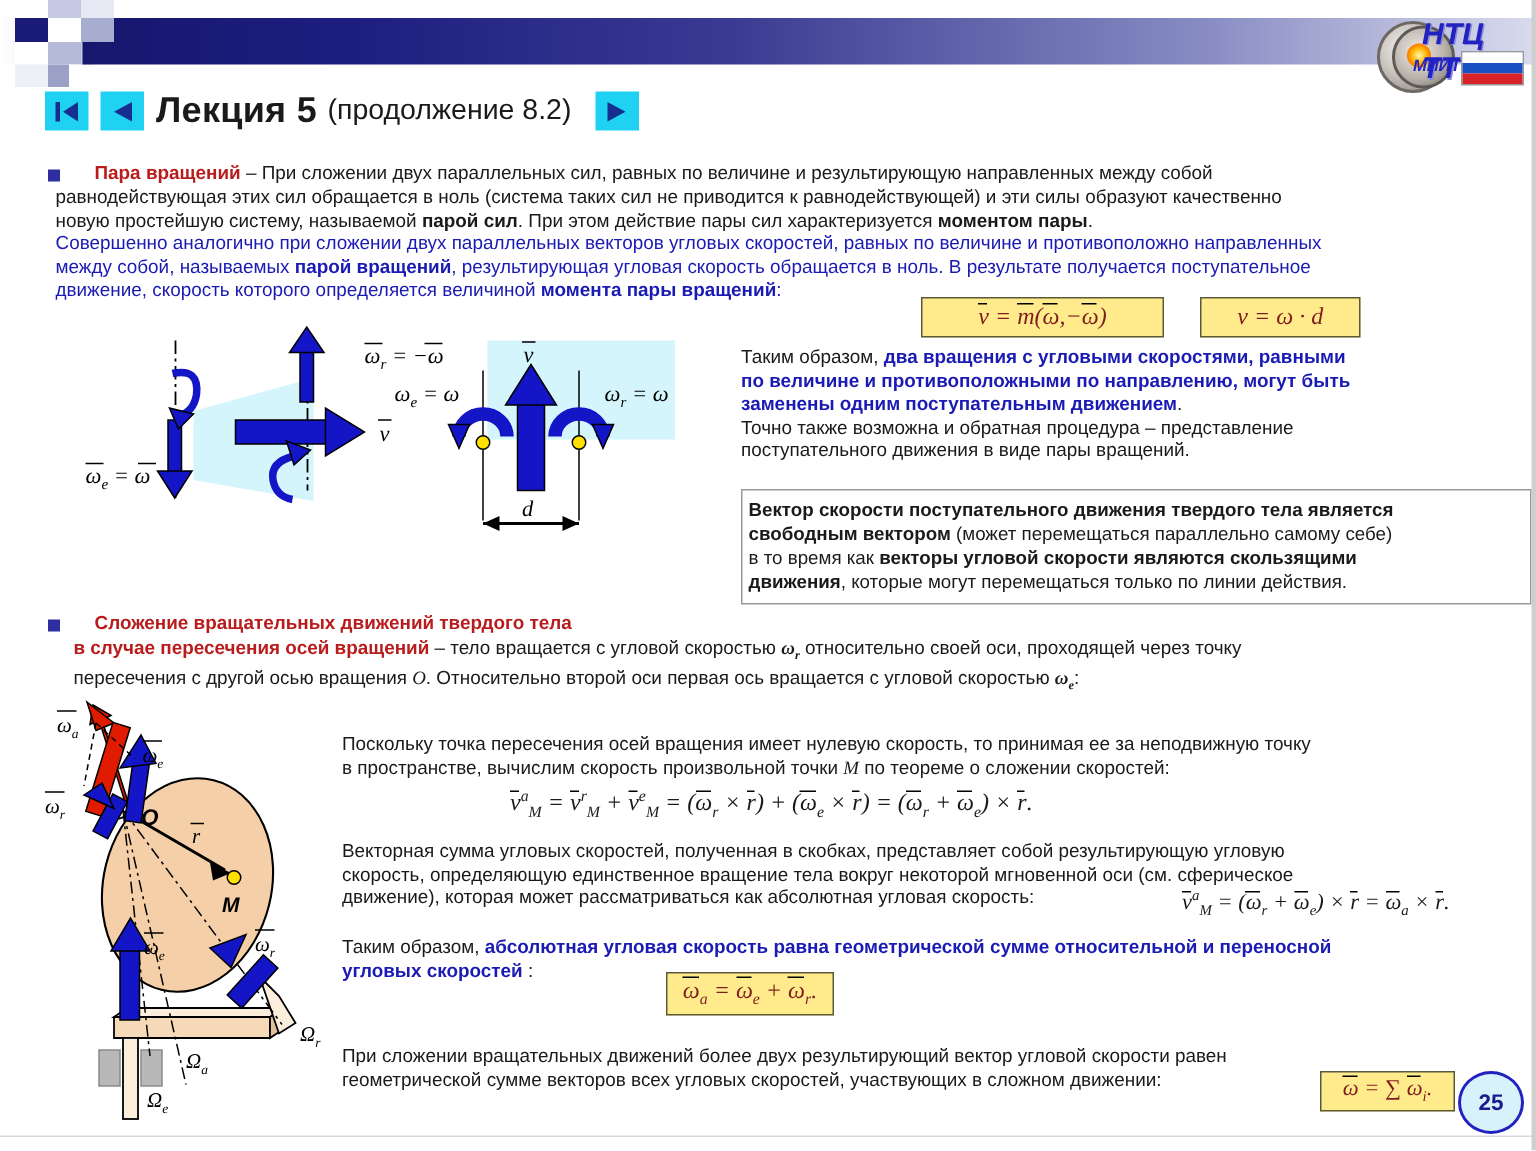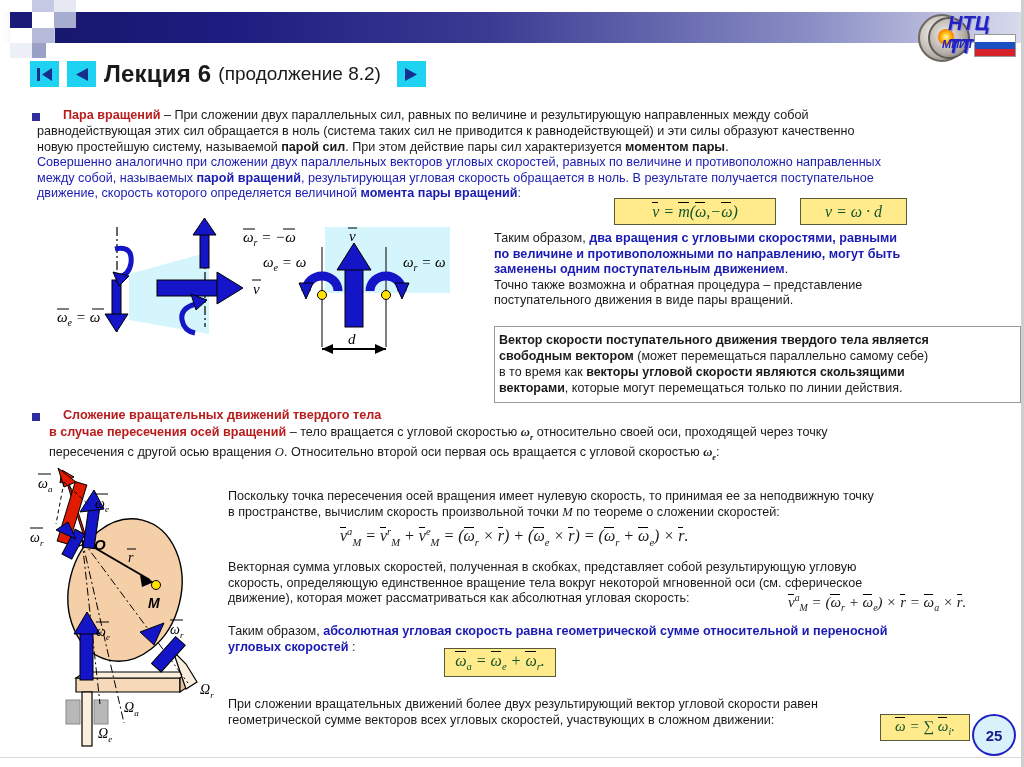--- a/index.html
+++ b/index.html
@@ -62,21 +62,21 @@
   .bullet{position:absolute;width:8px;height:8px;background:#2e2e9e;}
   .p{position:absolute;font-size:12.6px;line-height:15.6px;color:#1a1a1a;}
   .blue{color:#1a1ab4;}
   .red{color:#b91c1c;font-weight:bold;}
   .b{font-weight:bold;}
   .blueb{color:#1a1ab4;font-weight:bold;}
 
   
   .fbox{position:absolute;background:#ffeb8c;border:1px solid #5a5a3a;
      font-family:"Liberation Serif",serif;font-style:italic;
-     display:flex;align-items:center;justify-content:center;color:#14532d;}
+     display:flex;align-items:center;justify-content:center;color:#7f1d1d;}
   .framed{position:absolute;border:1px solid #9a9a9a;background:#fff;padding:5px 8px 6px 4px;
      font-size:12.5px;line-height:16px;color:#1a1a1a;}
 
   .ftext{font-family:"Liberation Serif",serif;font-style:italic;}
   sub{font-size:.66em;}
   sup{font-size:.66em;}
   .ovl{position:relative;display:inline-block;}
   .ovl::before{content:"";position:absolute;left:0;right:1px;top:-1px;height:1px;background:#000;}
 
   
@@ -116,21 +116,21 @@
       <svg width="18" height="15" viewBox="0 0 18 15">
         <rect x="1" y="1" width="3" height="13" fill="#162f8f"></rect>
         <polygon points="16,1 16,14 6,7.5" fill="#162f8f"></polygon>
       </svg>
     </div>
     <div class="navbtn">
       <svg width="18" height="15" viewBox="0 0 18 15">
         <polygon points="15,1 15,14 3,7.5" fill="#162f8f"></polygon>
       </svg>
     </div>
-    <span class="title-main">Лекция 6</span>
+    <span class="title-main">Лекция 5</span>
     <span class="title-sub">(продолжение 8.2)</span>
     <div class="navbtn nav-next">
       <svg width="18" height="15" viewBox="0 0 18 15">
         <polygon points="3,1 3,14 15,7.5" fill="#162f8f"></polygon>
       </svg>
     </div>
   </div>
 
   <div class="logo">
     <div class="logo-disc"></div>
@@ -261,21 +261,21 @@
     <span class="blueb">по величине и противоположными по направлению, могут быть</span><br>
     <span class="blueb">заменены одним поступательным движением</span><span>.</span><br>
     <span>Точно также возможна и обратная процедура – представление</span><br>
     <span>поступательного движения в виде пары вращений.</span>
   </div>
 
   <div class="framed" style="left:494px;top:326px;width:513px;">
     <span class="b">Вектор скорости поступательного движения твердого тела является</span><br>
     <span class="b">свободным вектором</span><span> (может перемещаться параллельно самому себе)</span><br>
     <span>в то время как </span><span class="b">векторы угловой скорости являются скользящими</span><br>
-    <span class="b">векторами</span><span>, которые могут перемещаться только по линии действия.</span>
+    <span class="b">движения</span><span>, которые могут перемещаться только по линии действия.</span>
   </div>
 
   <div class="bullet" style="left:32px;top:413px;"></div>
   <div class="p" style="left:63px;top:408px;width:960px;">
     <span class="red">Сложение вращательных движений твердого тела</span>
   </div>
   <div class="p" style="left:49px;top:425px;width:975px;">
     <span class="red">в случае пересечения осей вращений</span><span> – тело вращается с угловой скоростью </span><span class="ftext b">ω<sub>r</sub></span><span> относительно своей оси, проходящей через точку</span><br>
     <span>пересечения с другой осью вращения </span><span class="ftext">O</span><span>. Относительно второй оси первая ось вращается с угловой скоростью </span><span class="ftext b">ω<sub>e</sub></span><span>:</span>
   </div>

